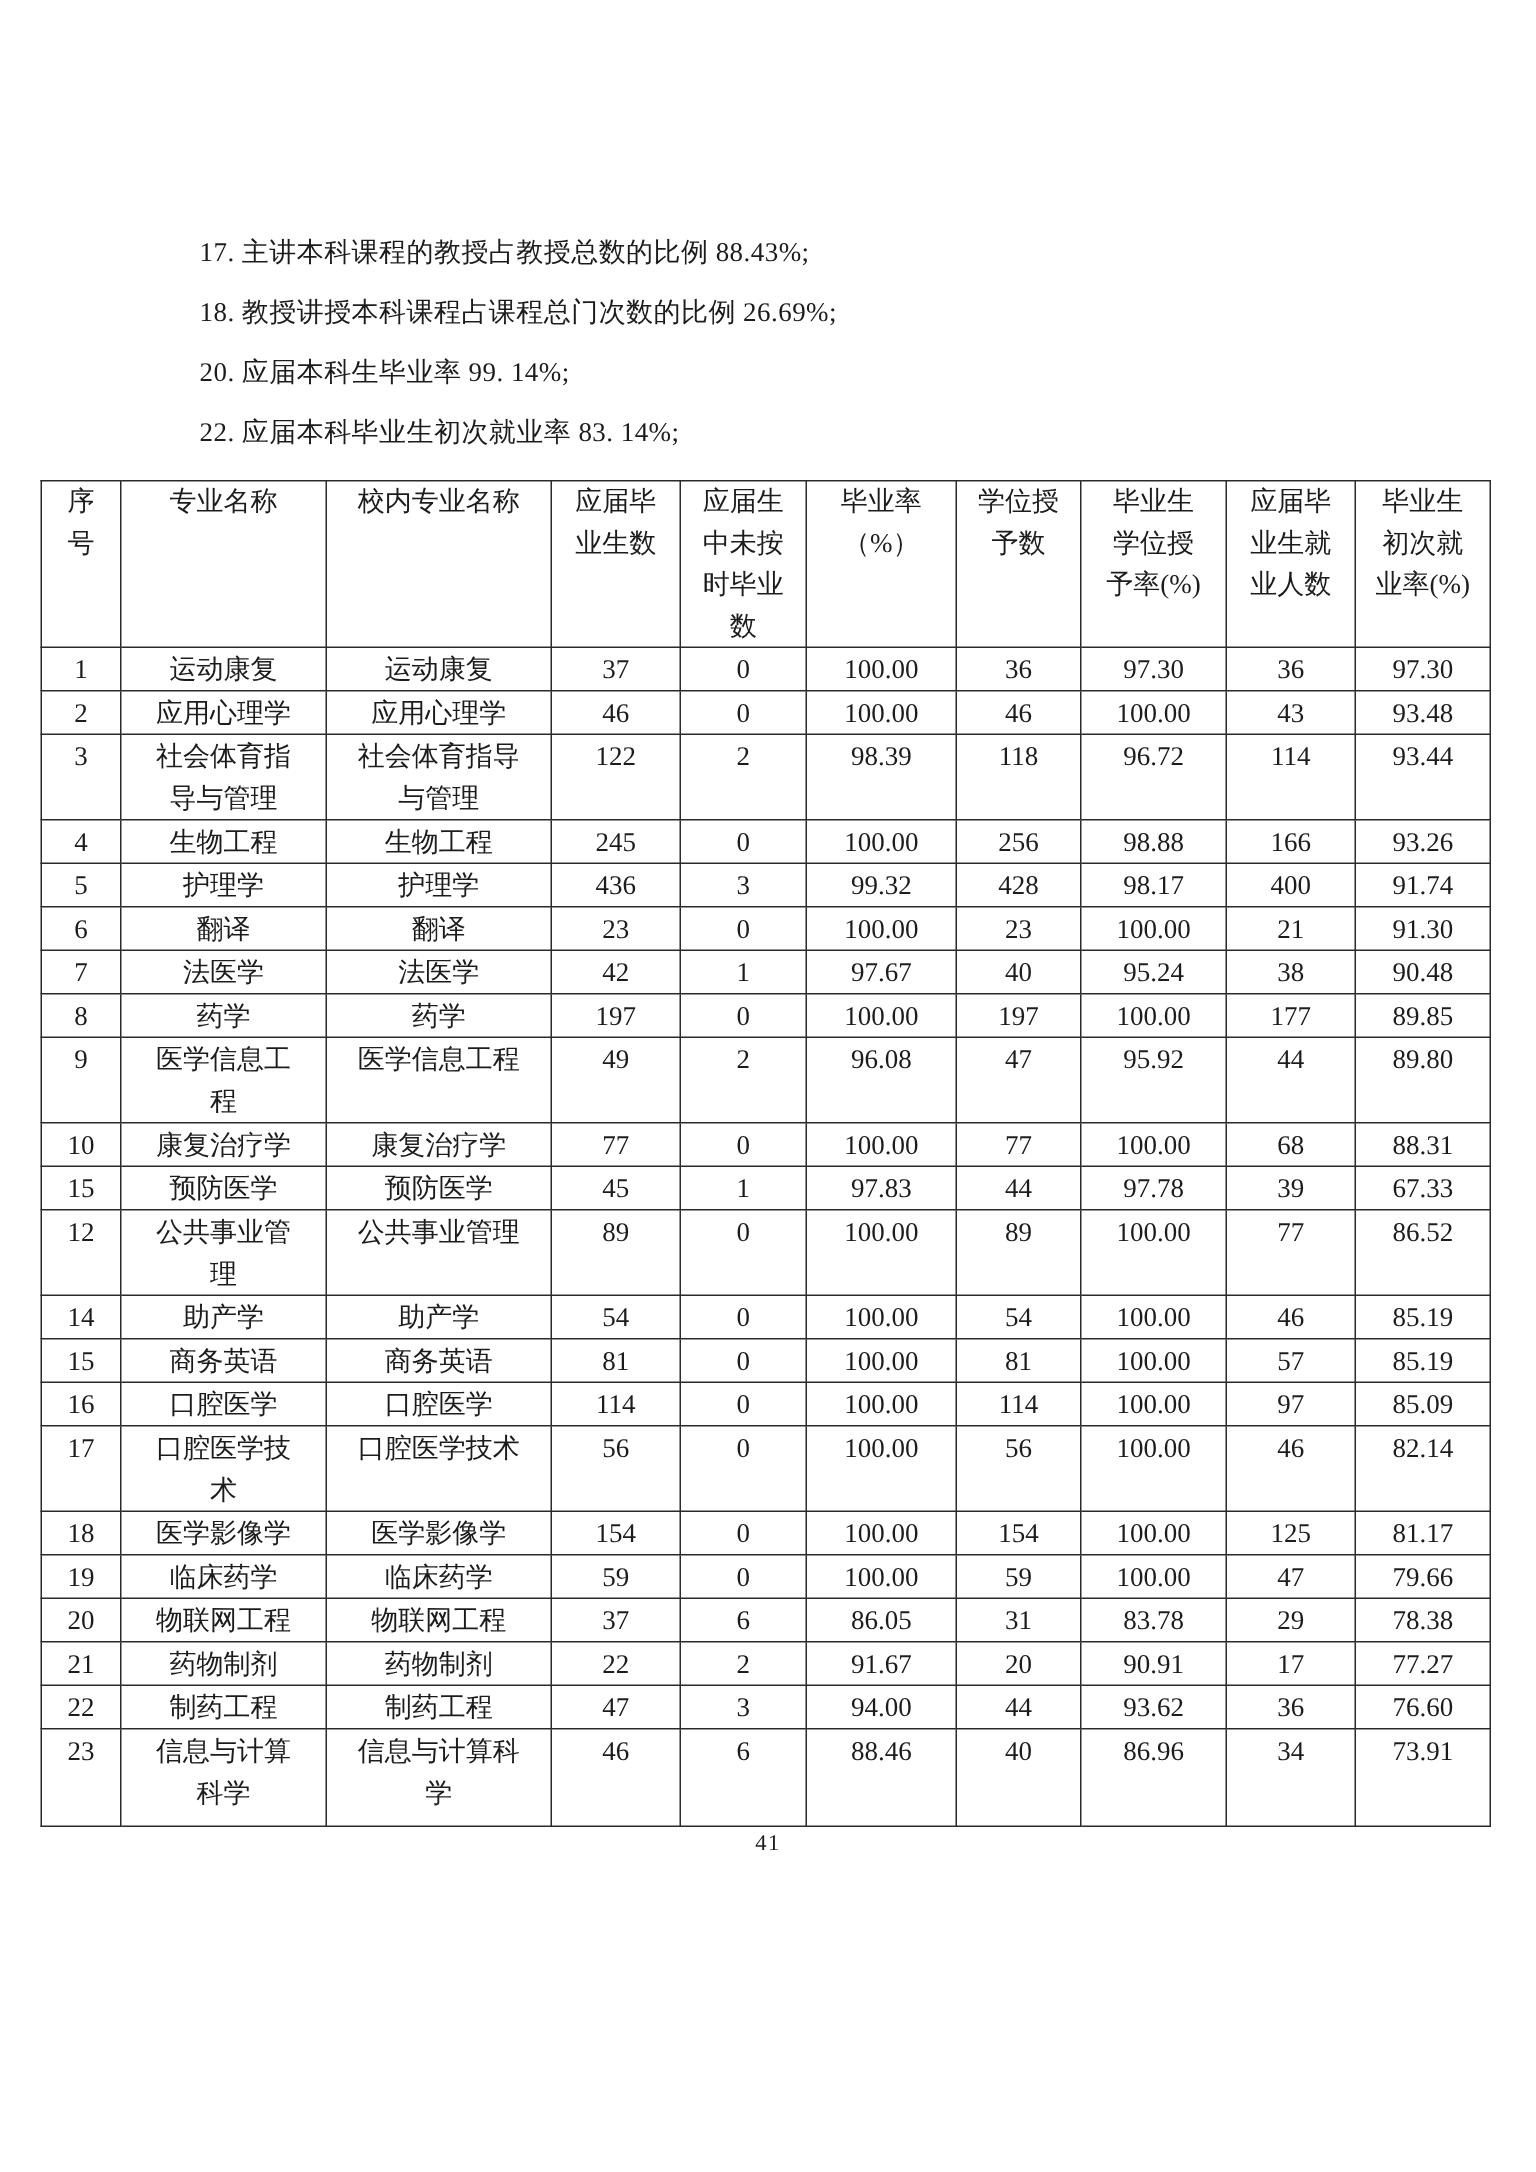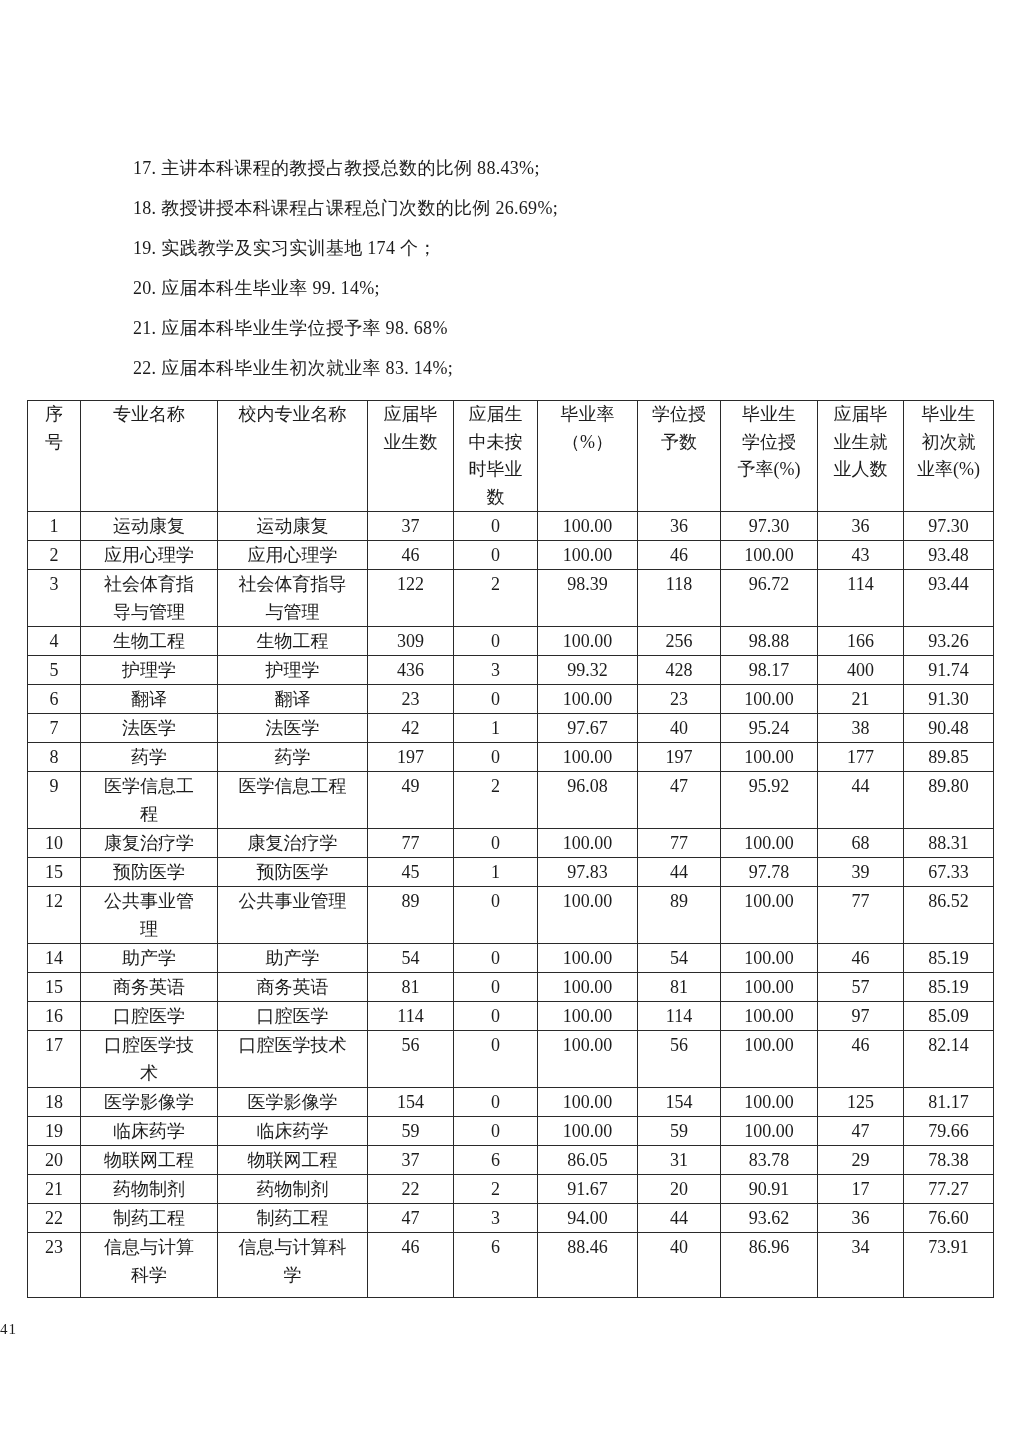--- a/index.html
+++ b/index.html
@@ -64,37 +64,35 @@
   .col-2  { width: 137px; }
   .col-3  { width: 150px; }
   .col-4  { width: 86px;  }
   .col-5  { width: 84px;  }
   .col-6  { width: 100px; }
   .col-7  { width: 83px;  }
   .col-8  { width: 97px;  }
   .col-9  { width: 86px;  }
   .col-10 { width: 90px;  }
   .page-number {
-    margin-top: 23px;
-    text-align: left;
+    margin-top: 3px;
+    text-align: center;
     font-size: 15px;
     letter-spacing: 1px;
   }
 </style>
 </head>
 <body>
 
 <div class="page">
 
   <div class="intro">
       <p>17. 主讲本科课程的教授占教授总数的比例 88.43%;</p>
       <p>18. 教授讲授本科课程占课程总门次数的比例 26.69%;</p>
-      <p>19. 实践教学及实习实训基地 174 个；</p>
       <p>20. 应届本科生毕业率 99. 14%;</p>
-      <p>21. 应届本科毕业生学位授予率 98. 68%</p>
       <p>22. 应届本科毕业生初次就业率 83. 14%;</p>
     </div>
 
   <table class="report-table">
     <colgroup>
       <col class="col-1">
         <col class="col-2">
         <col class="col-3">
         <col class="col-4">
         <col class="col-5">
@@ -167,21 +165,21 @@
           <td>98.39</td>
           <td>118</td>
           <td>96.72</td>
           <td>114</td>
           <td>93.44</td>
         </tr>
         <tr>
           <td>4</td>
           <td>生物工程</td>
           <td>生物工程</td>
-          <td>309</td>
+          <td>245</td>
           <td>0</td>
           <td>100.00</td>
           <td>256</td>
           <td>98.88</td>
           <td>166</td>
           <td>93.26</td>
         </tr>
         <tr>
           <td>5</td>
           <td>护理学</td>

